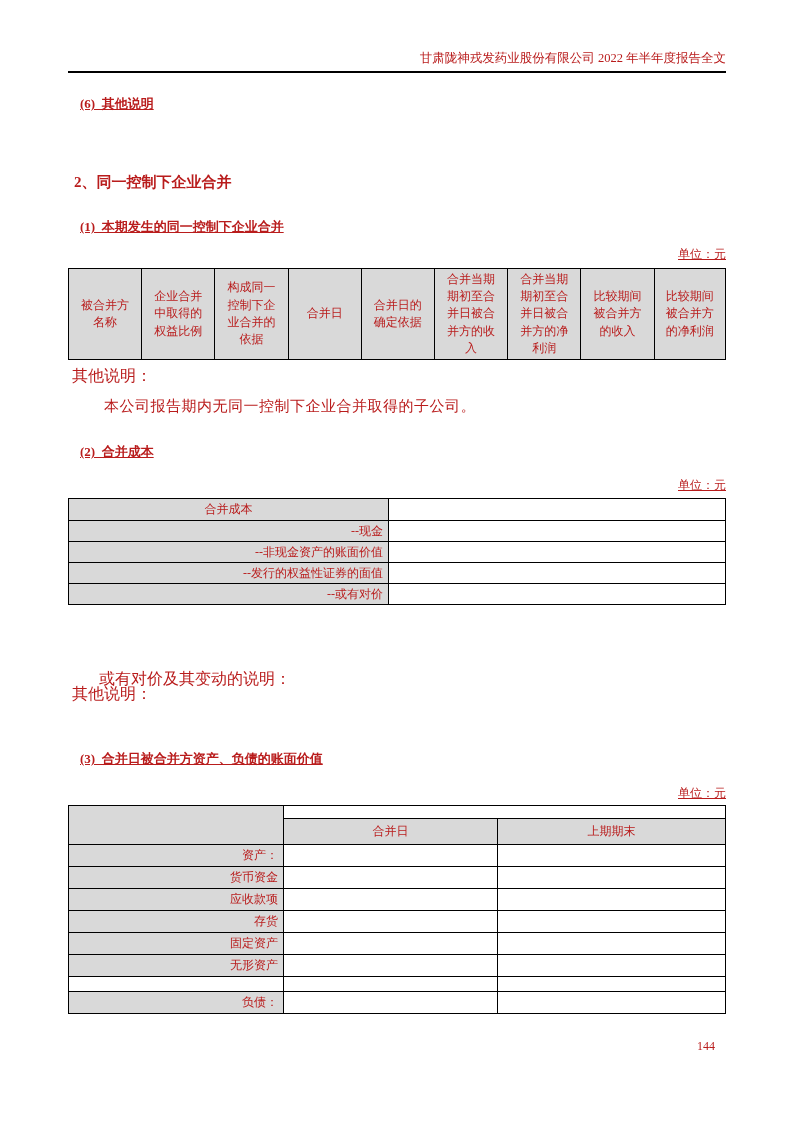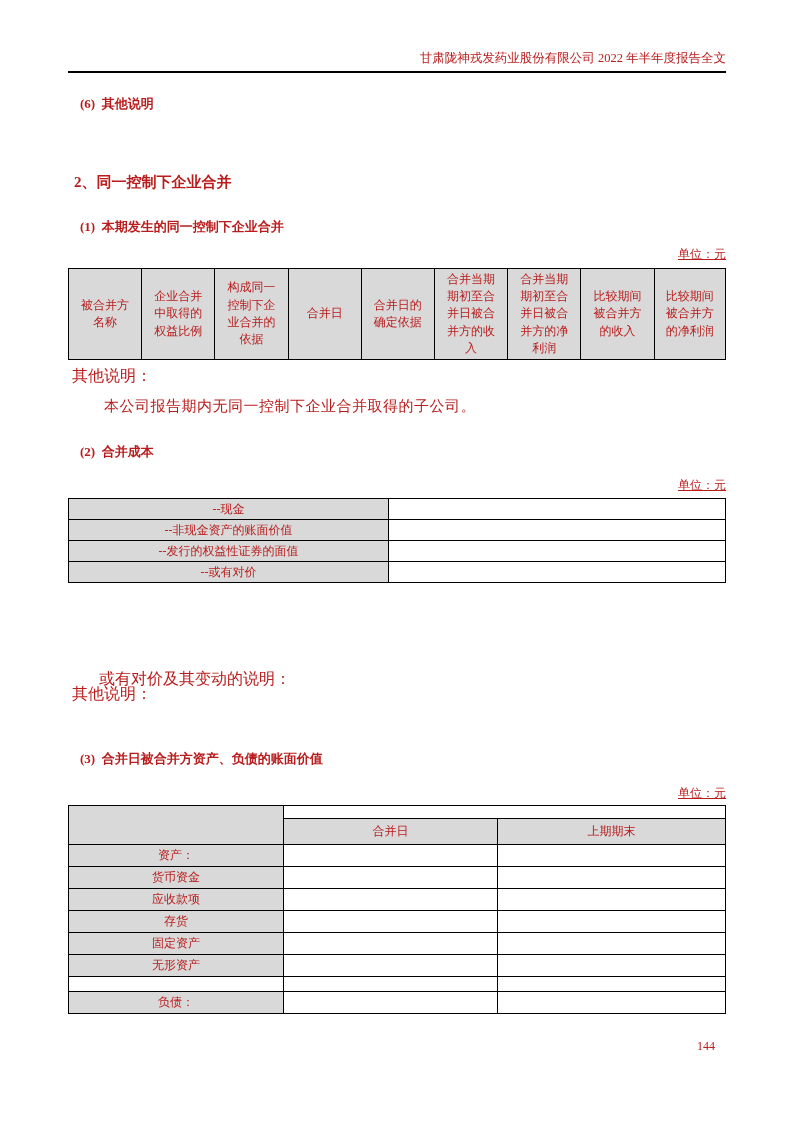--- a/index.html
+++ b/index.html
@@ -20,42 +20,42 @@
     left: 68px; top: 50px; width: 658px;
     text-align: right;
     font-size: 12.5px;
     white-space: pre;
   }
   .header-rule {
     left: 68px; top: 71px; width: 658px; height: 2px;
     background: #000;
   }
 
-  .h-sub { font-weight: bold; font-size: 13px; white-space: pre; }
+  .h-sub { font-weight: bold; font-size: 13px; white-space: pre; text-decoration: underline; }
   .h-main { font-weight: bold; font-size: 15px; white-space: pre; }
   .note { font-size: 16px; }
   .para { font-size: 15px; letter-spacing: 0.5px; margin-left: 32px; }
   .unit { font-size: 12px; width: 658px; left: 68px; text-align: right; text-decoration: underline; }
   .page-number { font-size: 12px; }
 
   table {
     border-collapse: collapse;
     table-layout: fixed;
     position: absolute;
   }
   td {
     border: 1px solid #000;
     font-size: 12px;
     vertical-align: middle;
     overflow: hidden;
   }
   .t1, .t2, .t3 { border: 1.5px solid #000; }
   .gray { background: #d9d9d9; }
   .center { text-align: center; }
-  .left-pad { text-align: center; padding: 1px 5px; }
+  .left-pad { text-align: right; padding: 1px 5px; }
 
   .t1 { left: 68px; top: 268px; width: 658px; }
   .t1 td {
     height: 91px;
     padding: 1px 8px;
     text-align: center;
     line-height: 1.45;
   }
 
   .t2 { left: 68px; top: 498px; width: 658px; }
@@ -118,20 +118,24 @@
   <div class="abs h-sub" style="left:80px; top:443px;">(2)  合并成本</div>
 
   <div class="abs unit" style="top:477px;">单位：元</div>
 
   <table class="t2">
     <colgroup>
       <col style="width:320px">
         <col>
     </colgroup>
     <tbody>
+        <tr>
+      <td class="gray center hdr">合并成本</td>
+      <td class="hdr"></td>
+    </tr>
     <tr>
       <td class="gray left-pad">--现金</td>
       <td></td>
     </tr>
     <tr>
       <td class="gray left-pad">--非现金资产的账面价值</td>
       <td></td>
     </tr>
     <tr>
       <td class="gray left-pad">--发行的权益性证券的面值</td>

